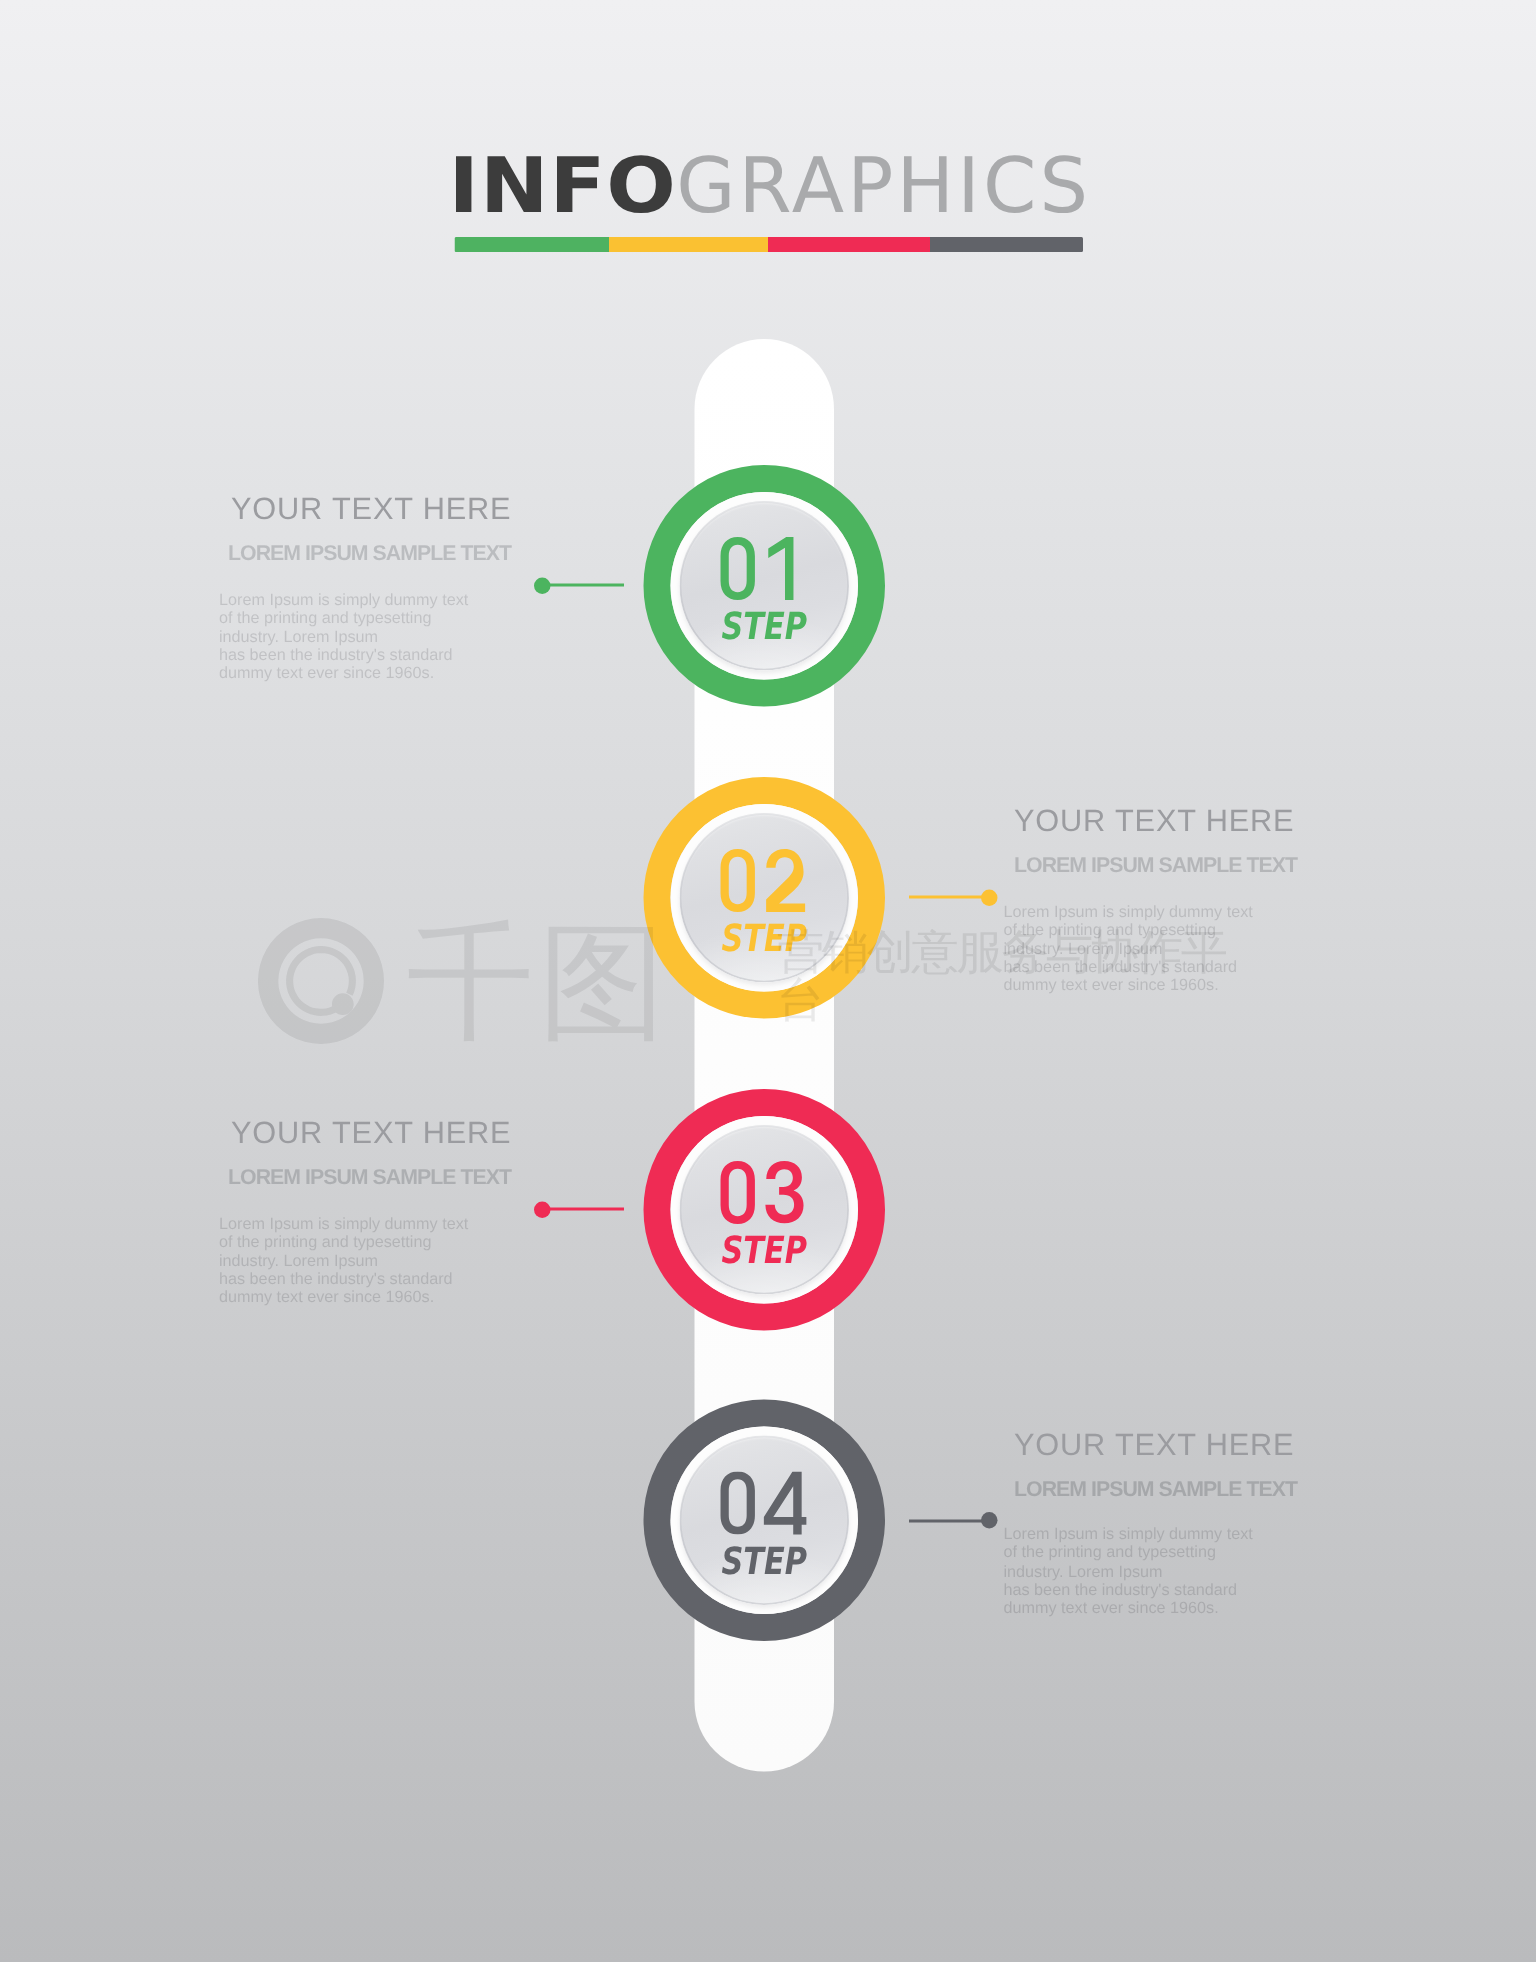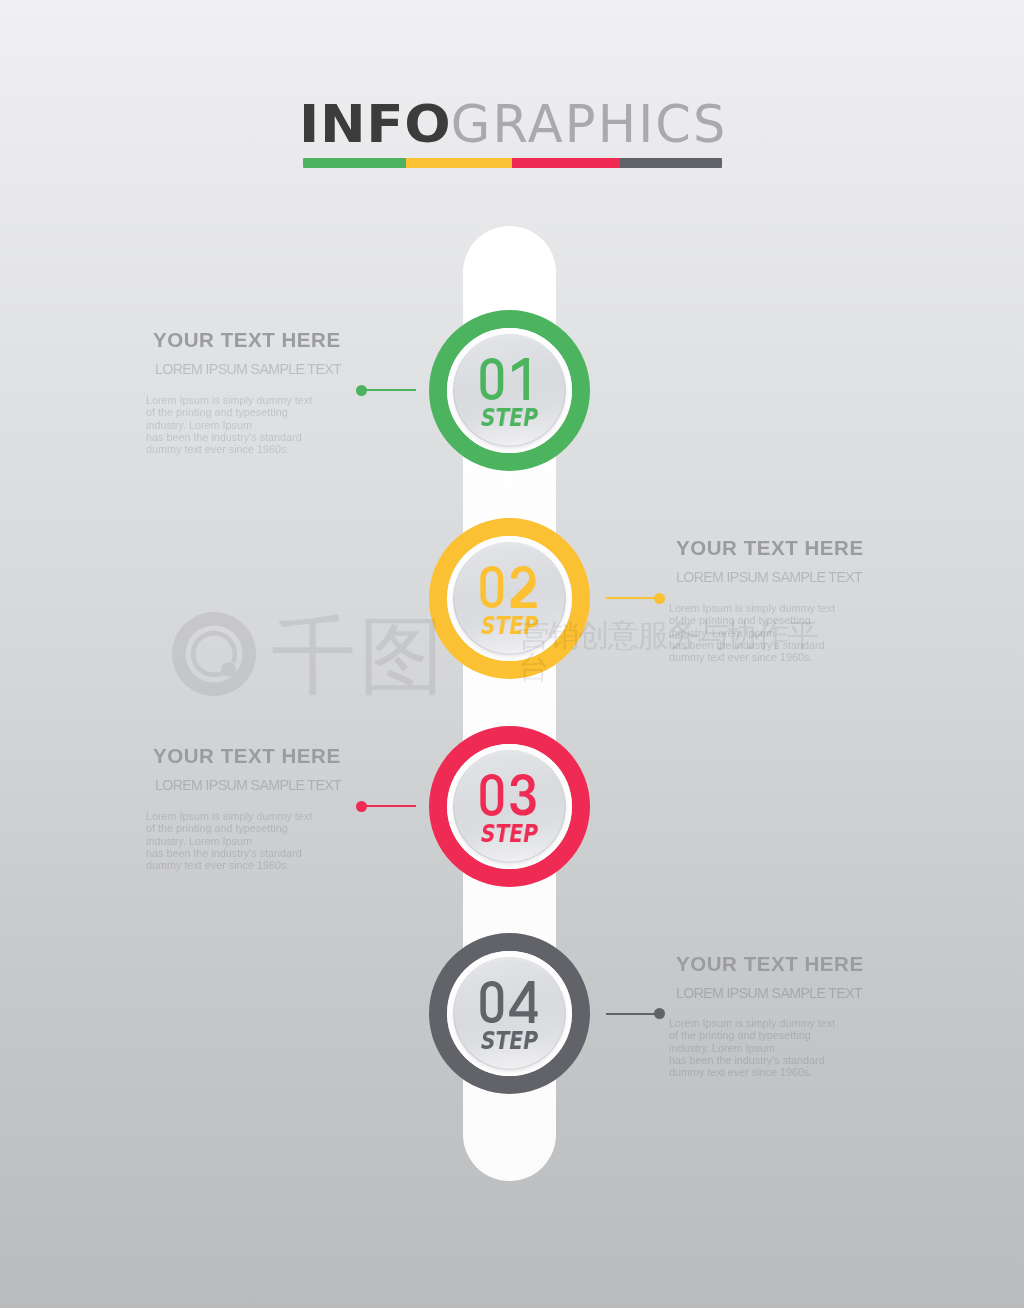--- a/index.html
+++ b/index.html
@@ -44,22 +44,22 @@
   .conn .ln{position:absolute;top:0;height:2px;left:0;right:0;}
 
   
   .wm{position:absolute;left:0;top:0;width:820px;height:1308px;pointer-events:none;}
   .wm .wmlogo{position:absolute;}
   .wm .wmbrand{position:absolute;font-family:"DejaVu Sans",sans-serif;color:#000;}
   .wm .wmline{position:absolute;font-family:"DejaVu Sans",sans-serif;color:#000;}
 
   
   .tb{position:absolute;}
-  .tb .hd{will-change:transform;font-size:20.5px;font-weight:bold;color:#9b9ca0;letter-spacing:0.55px;line-height:1;white-space:nowrap;position:absolute;}
-    .tb .sh{will-change:transform;font-size:14.2px;font-weight:normal;color:rgba(24,26,34,0.185);letter-spacing:-0.64px;line-height:1;white-space:nowrap;position:absolute;}
+  .tb .hd{will-change:transform;font-size:20.5px;font-weight:normal;color:#9b9ca0;letter-spacing:0.55px;line-height:1;white-space:nowrap;position:absolute;}
+    .tb .sh{will-change:transform;font-size:14.2px;font-weight:bold;color:rgba(24,26,34,0.185);letter-spacing:-0.64px;line-height:1;white-space:nowrap;position:absolute;}
     .tb .bd{will-change:transform;font-size:10.8px;font-weight:normal;color:rgba(24,26,34,0.15);line-height:12.3px;text-align:left;position:absolute;white-space:nowrap;}
   .tb.left .hd,.tb.left .sh{right:0;}
   .tb.right .hd,.tb.right .sh{left:0;}
 </style>
 </head>
 <body>
 
 <div class="page">
   <div class="title"><span class="a">INFO</span><span class="b">GRAPHICS</span></div>
   <div class="titlebar">

